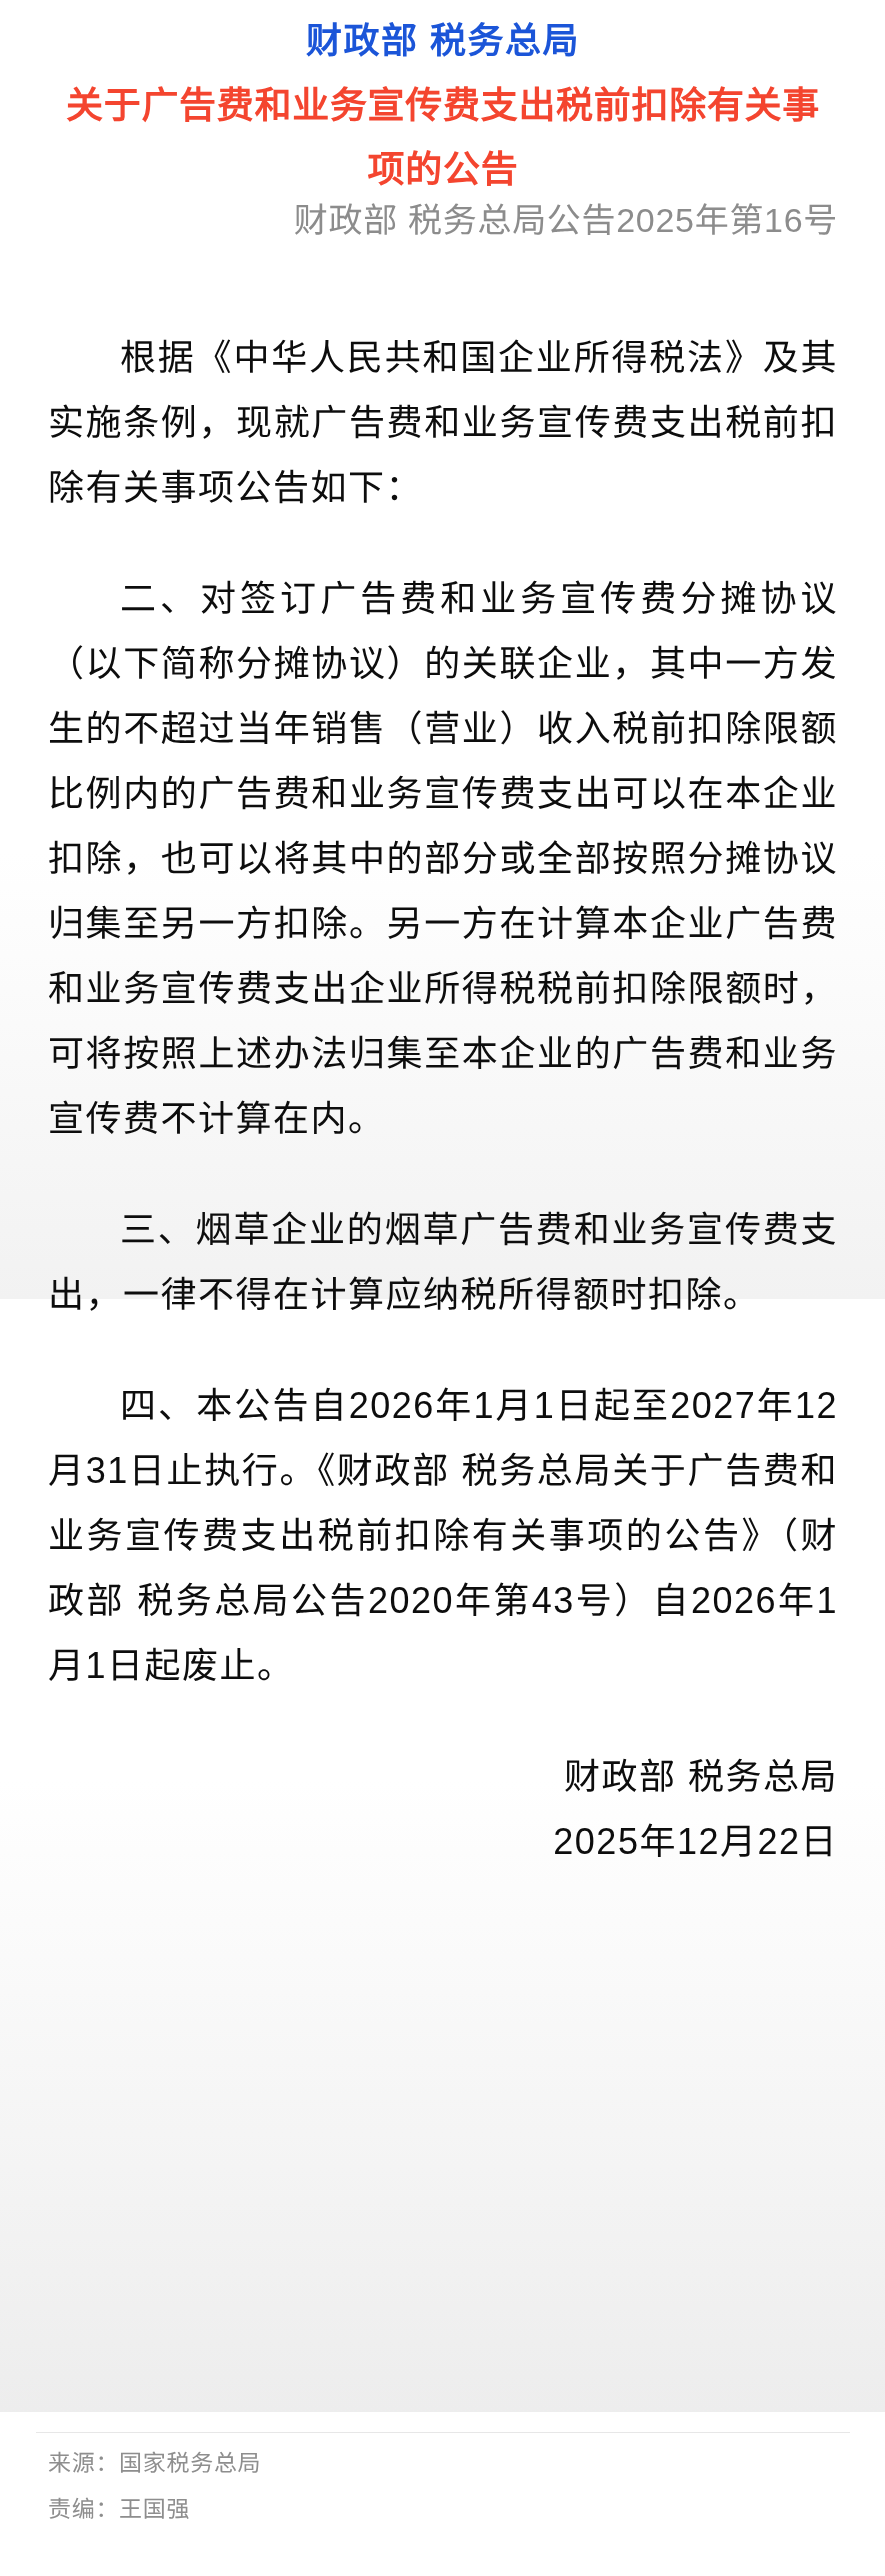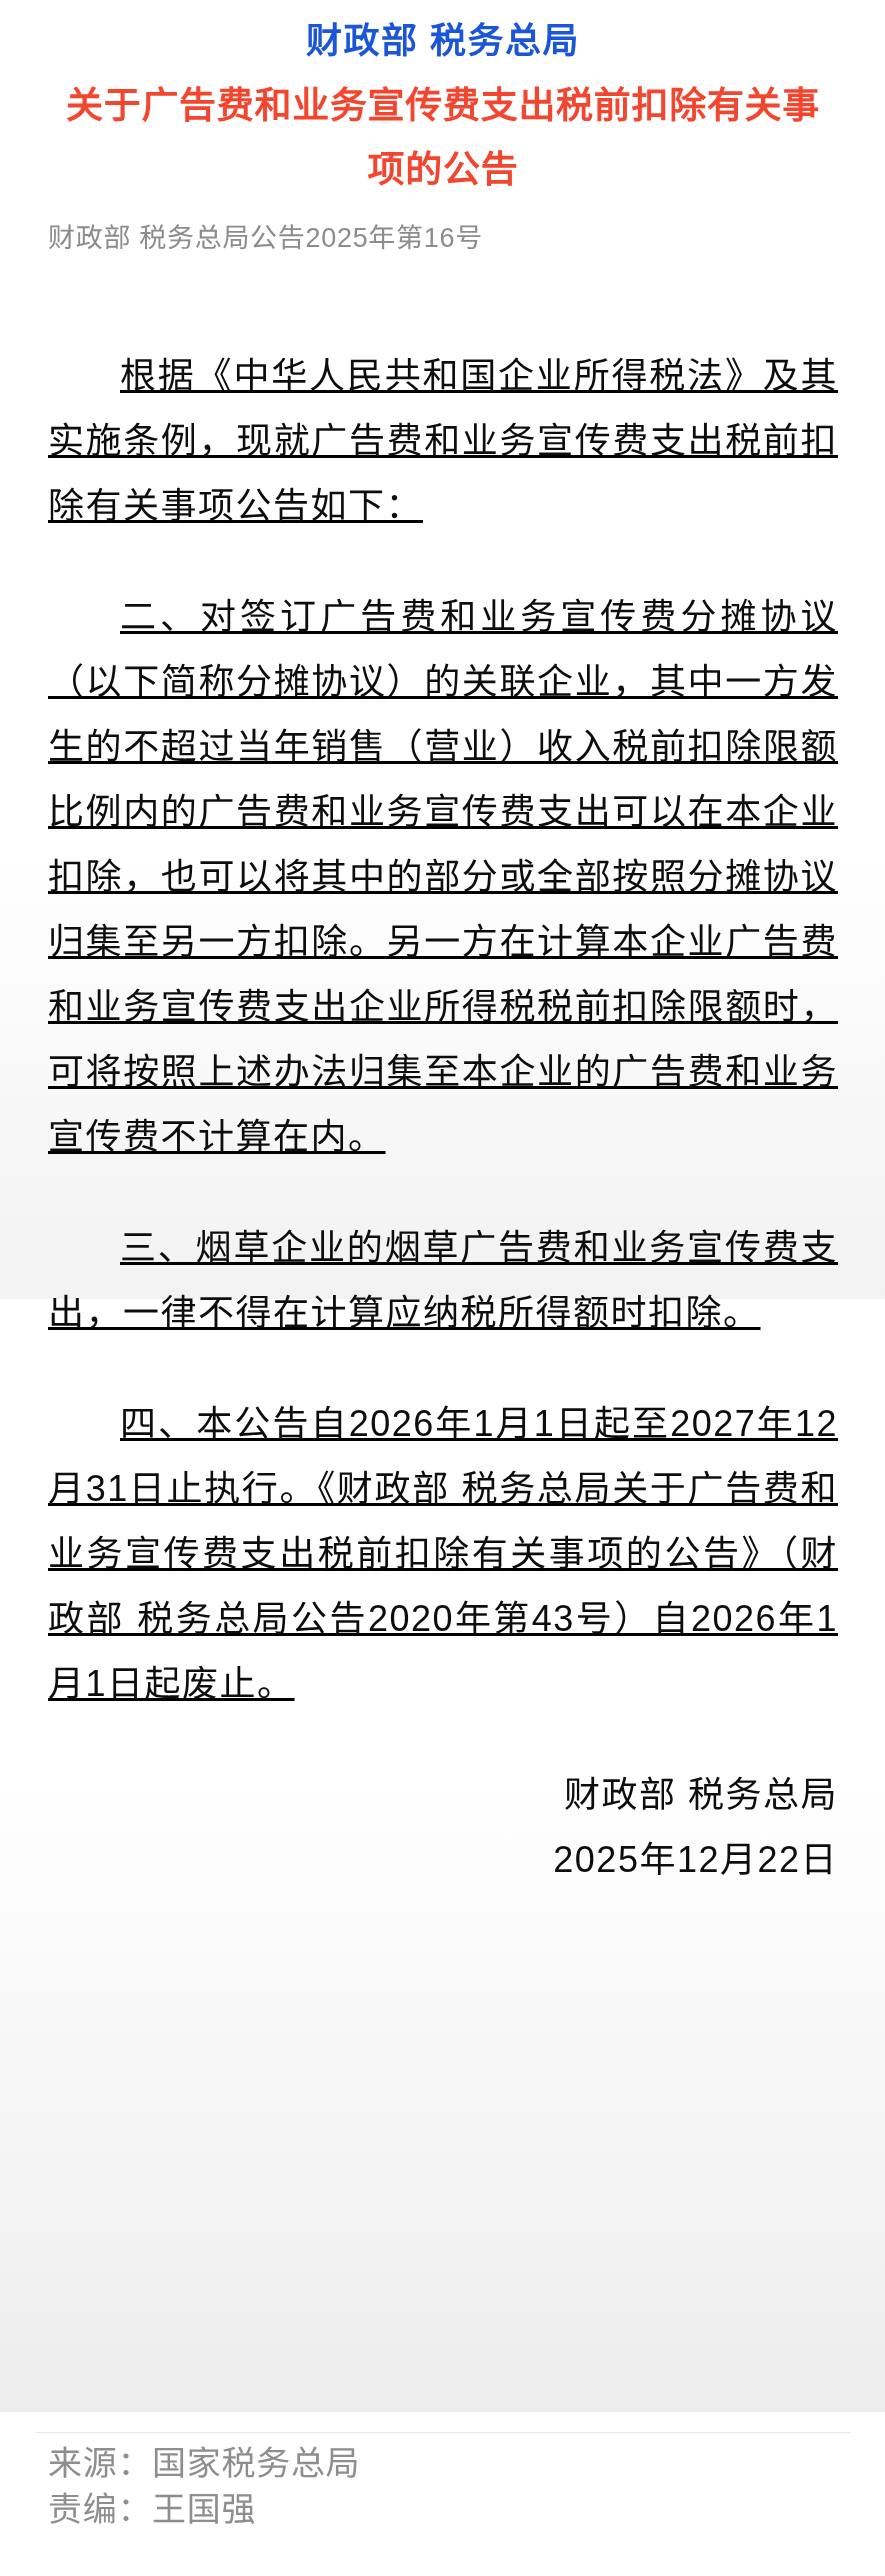--- a/index.html
+++ b/index.html
@@ -39,30 +39,29 @@
   .main-title {
     margin: 12px 0 0 0;
     font-size: 37px;
     font-weight: 700;
     line-height: 64px;
     letter-spacing: 0.7px;
     text-align: center;
     color: #f4452f;
   }
   .doc-number {
-    margin-top: 18px;
-    font-size: 27px;
+    margin-top: 0;
+    font-size: 34px;
     line-height: 37px;
     letter-spacing: 0.7px;
-    text-align: left;
+    text-align: right;
     color: #8c8c8c;
   }
   .article-body {
     margin-top: 86px;
-    text-decoration: underline;
   }
   .para {
     margin: 0 0 46px 0;
     font-size: 36px;
     line-height: 65px;
     letter-spacing: 1.5px;
     color: #0d0d0d;
     text-align: justify;
     text-indent: 2em;
     word-break: break-all;
@@ -80,21 +79,21 @@
     height: 163px;
     background: #ffffff;
   }
   .divider {
     border: none;
     border-top: 1.5px solid #e7e7e7;
     margin: 19px 36px 0 36px;
   }
   .footer-line {
     margin: 0 48px;
-    font-size: 34px;
+    font-size: 23px;
     line-height: 46px;
     letter-spacing: 0.7px;
     color: #8e8e8e;
     white-space: nowrap;
   }
   .footer-line.first {
     margin-top: 7.4px;
   }
 </style>
 </head>

